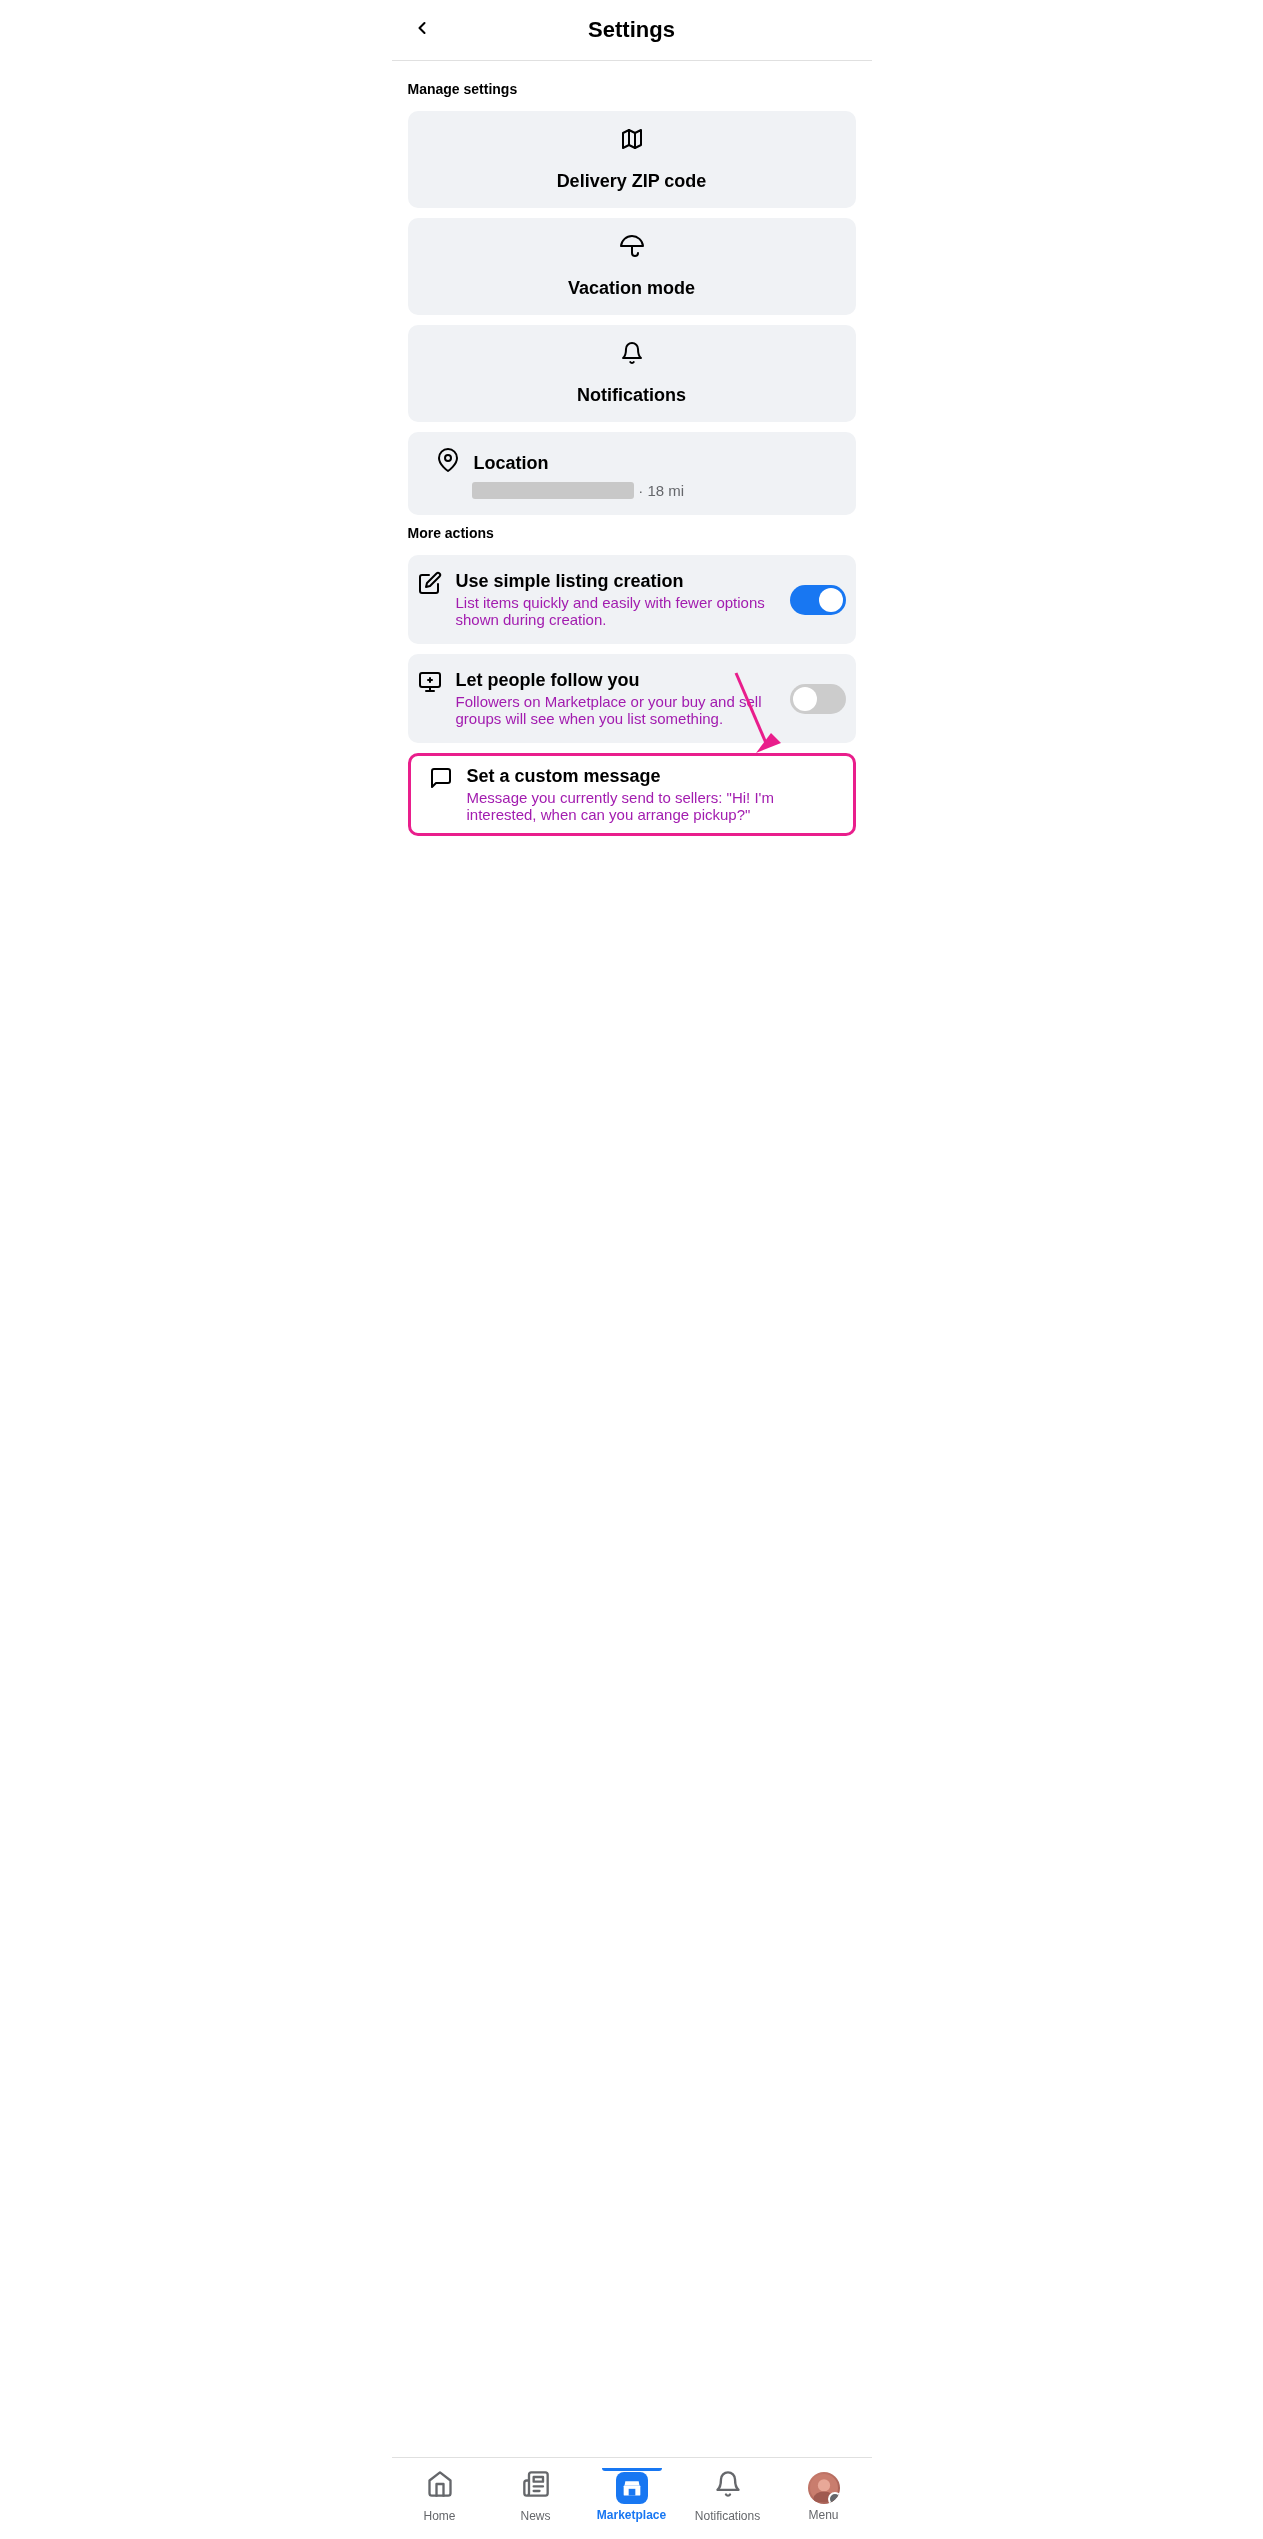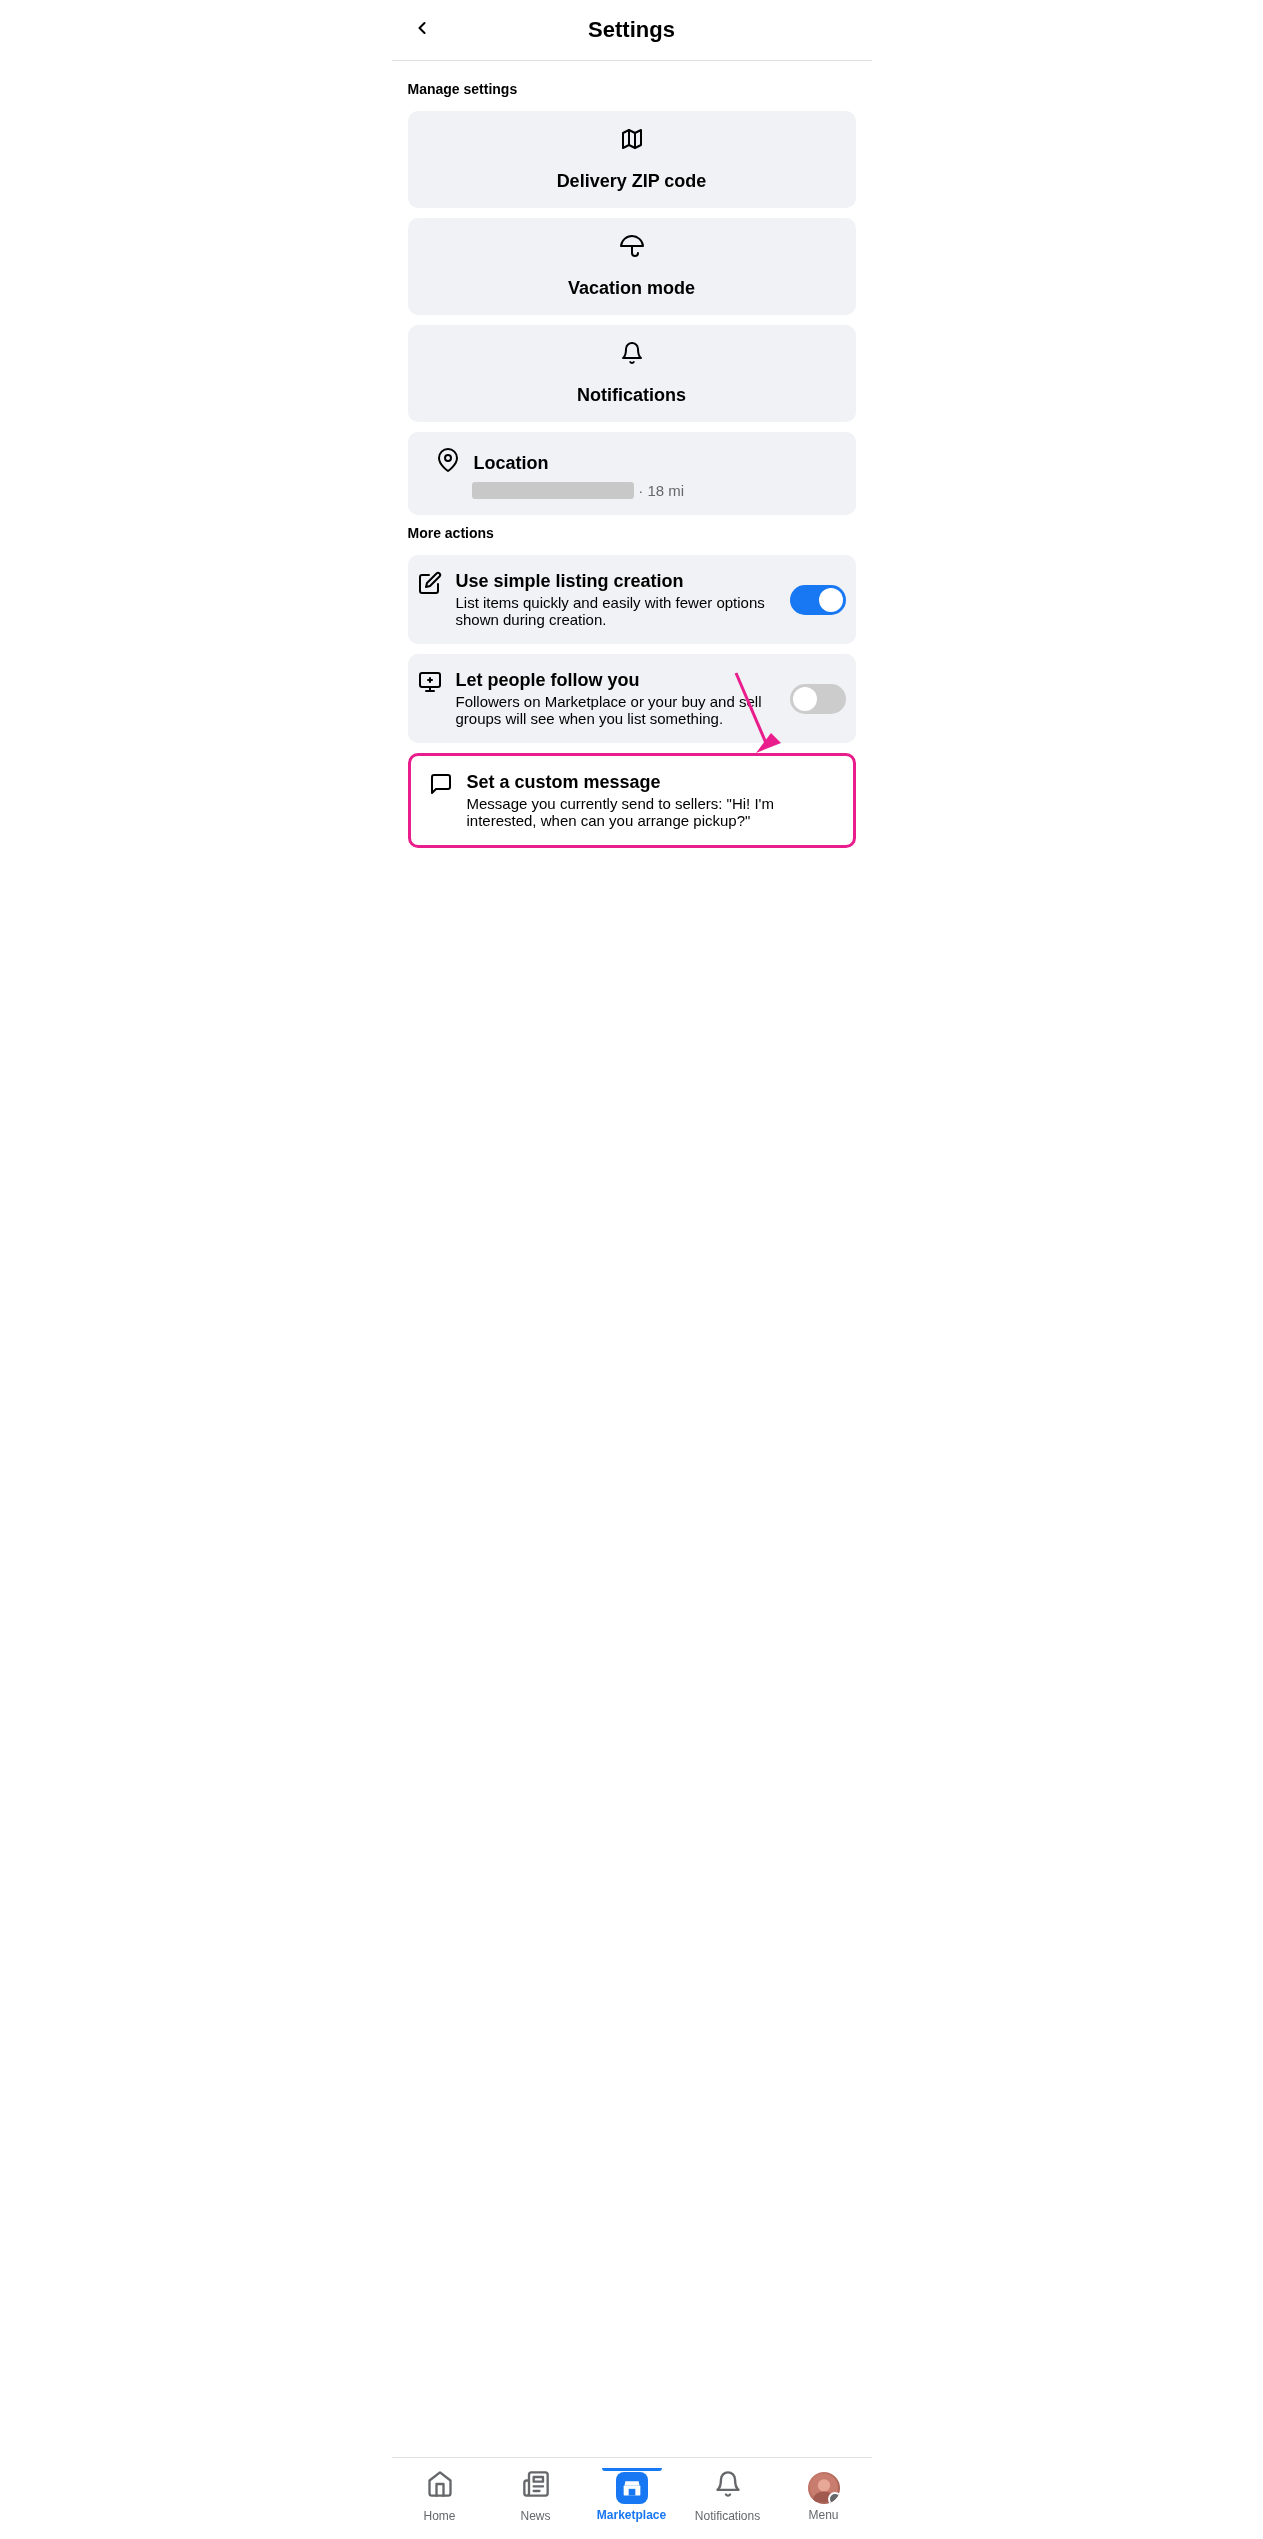--- a/index.html
+++ b/index.html
@@ -78,21 +78,21 @@
     }
 
     .settings-item-label {
       font-size: 18px;
       font-weight: 600;
       color: #000;
     }
 
     .settings-item-sub {
       font-size: 15px;
-      color: #000000;
+      color: #a21caf;
       margin-top: 2px;
     }
 
     .settings-item-multi {
       display: flex;
       align-items: flex-start;
       background: #f0f2f5;
       border-radius: 10px;
       padding: 16px 10px;
       margin-bottom: 10px;
@@ -190,21 +190,21 @@
     input:checked + .toggle-slider:before {
       transform: translateX(26px);
     }
 
     
     .custom-message-item {
       display: flex;
       align-items: flex-start;
       background: #fff;
       border-radius: 10px;
-      padding: 16px 18px;
+      padding: 10px 18px;
       margin-bottom: 10px;
       gap: 14px;
       border: 3px solid #e91e8c;
       cursor: pointer;
       position: relative;
     }
 
     
     .bottom-nav {
       position: fixed;

